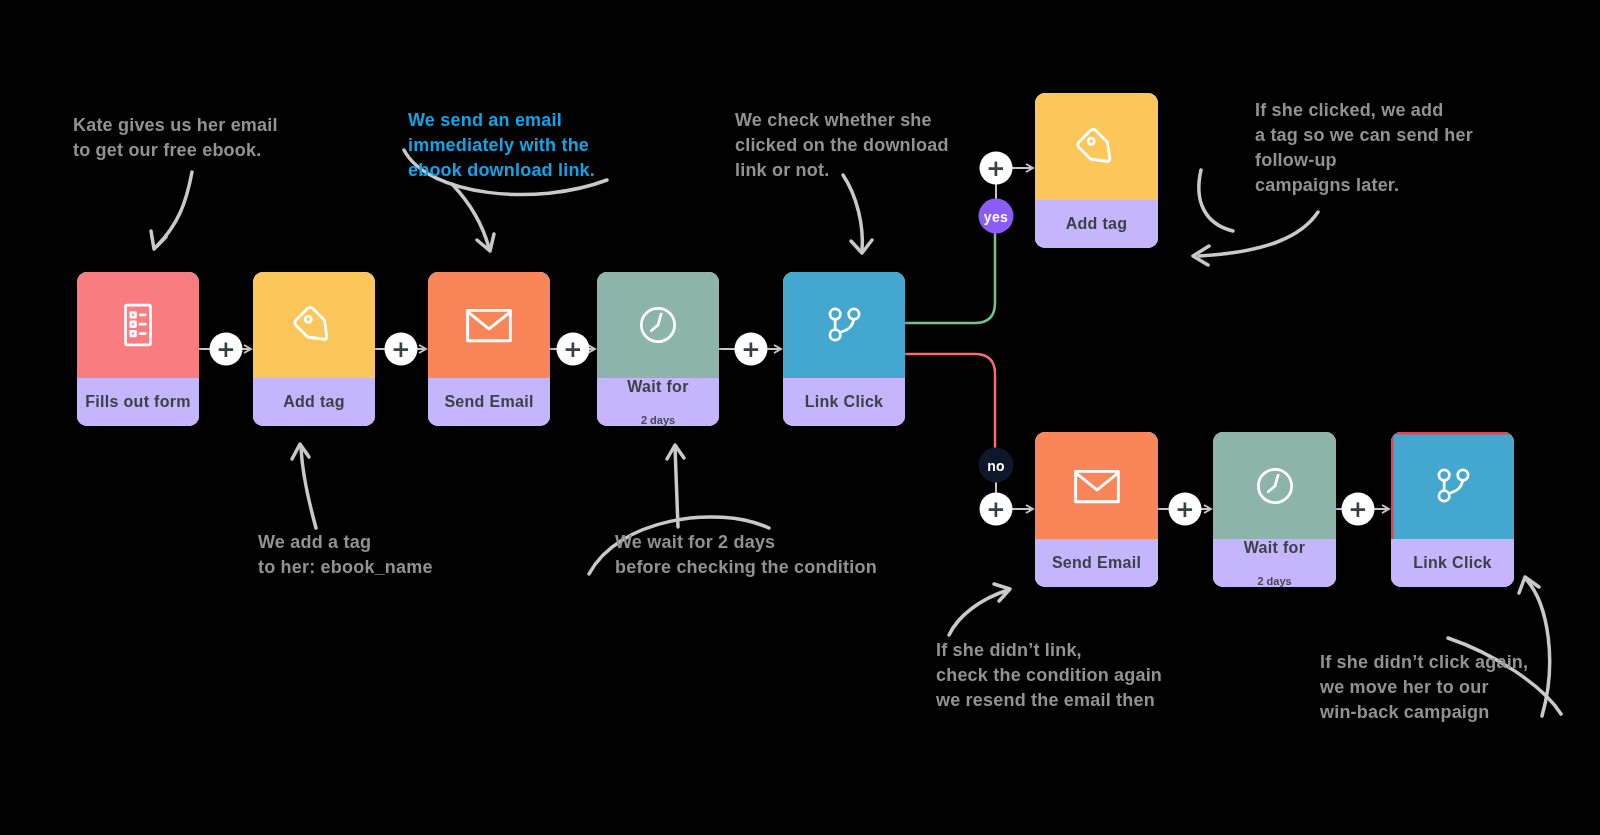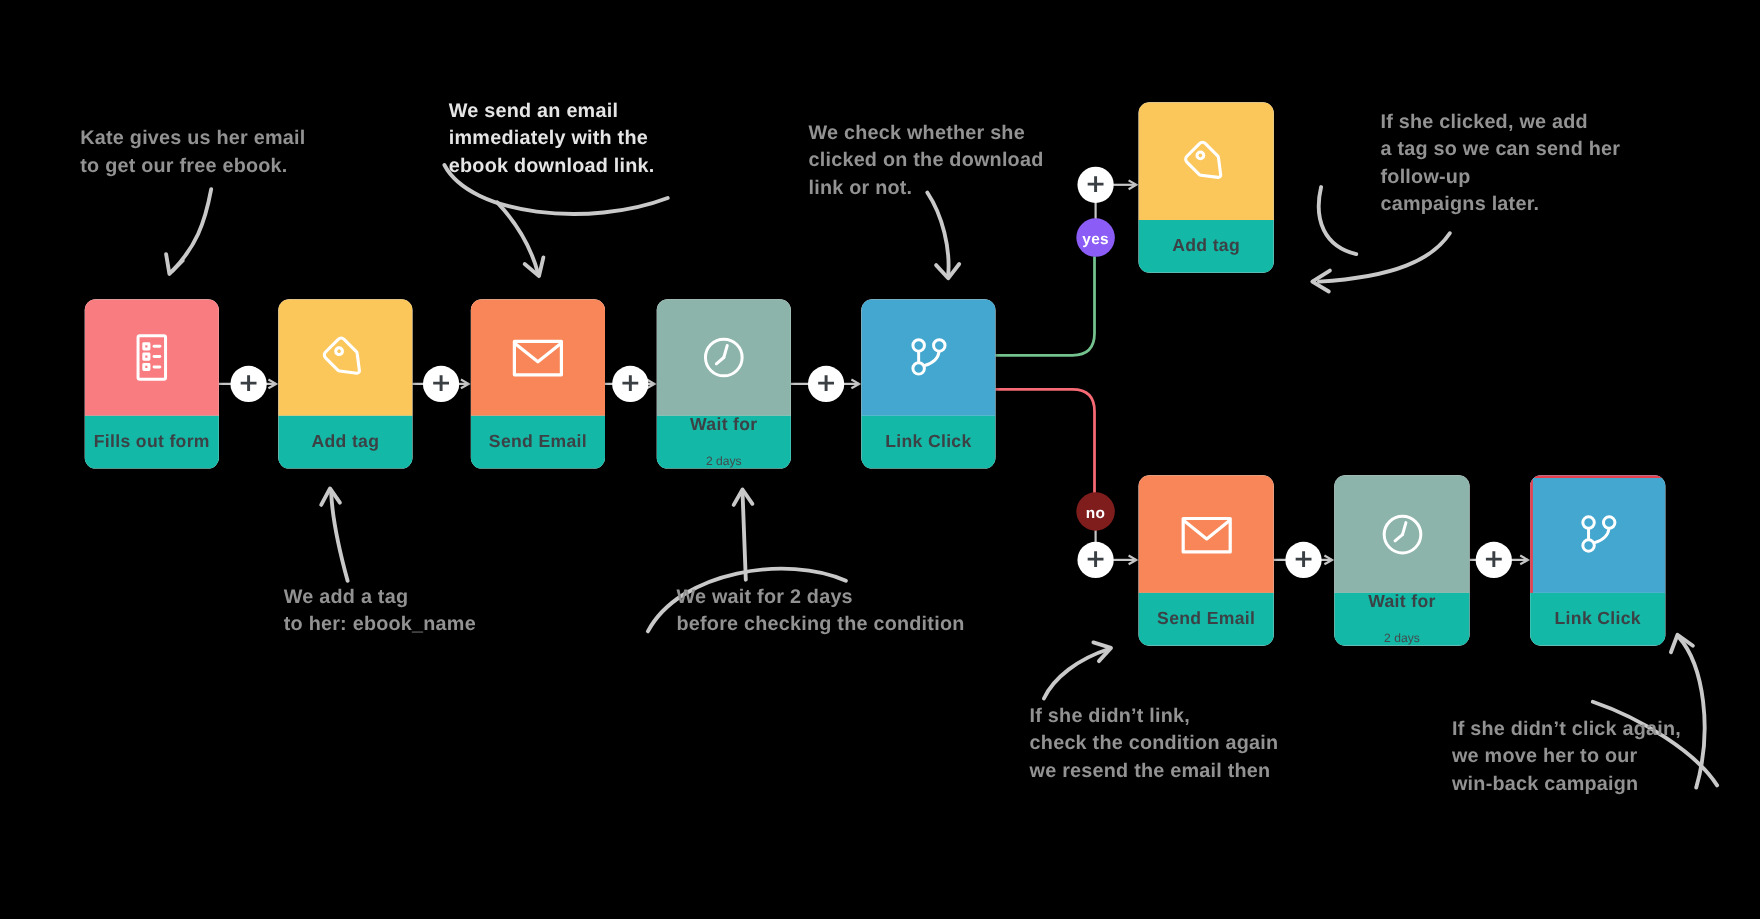--- a/index.html
+++ b/index.html
@@ -4,24 +4,24 @@
 <style>
   html,body{margin:0;padding:0;background:#000;}
   #diagram{position:relative;width:1600px;height:835px;background:#000;overflow:hidden;
            font-family:"Liberation Sans",sans-serif;}
   #wires{position:absolute;left:0;top:0;z-index:1;}
   .card{position:absolute;z-index:2;background:#fff;border-radius:10px;overflow:hidden;
         box-shadow:0 1px 4px rgba(0,0,0,.35);}
   .card-head{display:flex;align-items:center;justify-content:center;}
   .card-icon{display:block;line-height:0;}
   .card-icon svg{stroke:#fff;fill:none;stroke-width:2.6;stroke-linecap:round;stroke-linejoin:round;}
-  .card-body{position:absolute;left:0;right:0;bottom:0;height:48px;background:#14b8a6;
+  .card-body{position:absolute;left:0;right:0;bottom:0;height:48px;background:#c4b5fd;
              display:flex;flex-direction:column;align-items:center;justify-content:center;}
   .card-label{font-size:16px;font-weight:bold;color:#3C4145;letter-spacing:.3px;}
-  .card-sub{font-size:11px;font-weight:normal;color:#44494c;margin-top:18px;}
+  .card-sub{font-size:11px;font-weight:bold;color:#44494c;margin-top:18px;}
   .plus{position:absolute;z-index:3;width:33px;height:33px;border-radius:50%;background:#fff;
         transform:translate(-50%,-50%);display:flex;align-items:center;justify-content:center;
         font-weight:bold;font-size:23px;line-height:0;padding-bottom:1px;box-sizing:border-box;
         font-family:"DejaVu Sans",sans-serif;cursor:pointer;}
   .badge{position:absolute;z-index:3;width:35px;height:35px;border-radius:50%;
          transform:translate(-50%,-50%);display:flex;align-items:center;justify-content:center;
          color:#fff;font-weight:bold;font-size:14px;letter-spacing:.3px;}
   .note{position:absolute;z-index:2;font-weight:bold;font-size:18px;line-height:25px;
         letter-spacing:.2px;white-space:nowrap;}
 </style>
@@ -202,26 +202,26 @@
     </div>
     <div class="plus" style="left: 226px; top: 349px; color: rgb(58, 63, 67);">+</div>
     <div class="plus" style="left: 401px; top: 349px; color: rgb(58, 63, 67);">+</div>
     <div class="plus" style="left: 573px; top: 349px; color: rgb(58, 63, 67);">+</div>
     <div class="plus" style="left: 751px; top: 349px; color: rgb(58, 63, 67);">+</div>
     <div class="plus" style="left: 996px; top: 168px; color: rgb(58, 63, 67);">+</div>
     <div class="plus" style="left: 996px; top: 509px; color: rgb(58, 63, 67);">+</div>
     <div class="plus" style="left: 1185px; top: 509px; color: rgb(58, 63, 67);">+</div>
     <div class="plus" style="left: 1358px; top: 509px; color: rgb(58, 63, 67);">+</div>
     <div class="badge" style="left: 996px; top: 216px; background: #8b5cf6;">yes</div>
-    <div class="badge" style="left: 996px; top: 465px; background: #7f1d1d;">no</div>
+    <div class="badge" style="left: 996px; top: 465px; background: #0f172a;">no</div>
     <div class="note" style="left: 73px; top: 113px; color: rgb(146, 146, 146);">
       <div class="note-line">Kate gives us her email</div>
       <div class="note-line">to get our free ebook.</div>
     </div>
-    <div class="note" style="left: 408px; top: 88px; color: #e5e5e5;">
+    <div class="note" style="left: 408px; top: 108px; color: #0ea5e9;">
       <div class="note-line">We send an email</div>
       <div class="note-line">immediately with the</div>
       <div class="note-line">ebook download link.</div>
     </div>
     <div class="note" style="left: 735px; top: 108px; color: rgb(146, 146, 146);">
       <div class="note-line">We check whether she</div>
       <div class="note-line">clicked on the download</div>
       <div class="note-line">link or not.</div>
     </div>
     <div class="note" style="left: 1225px; top: 98px; color: rgb(146, 146, 146); margin-left: 30px;">

